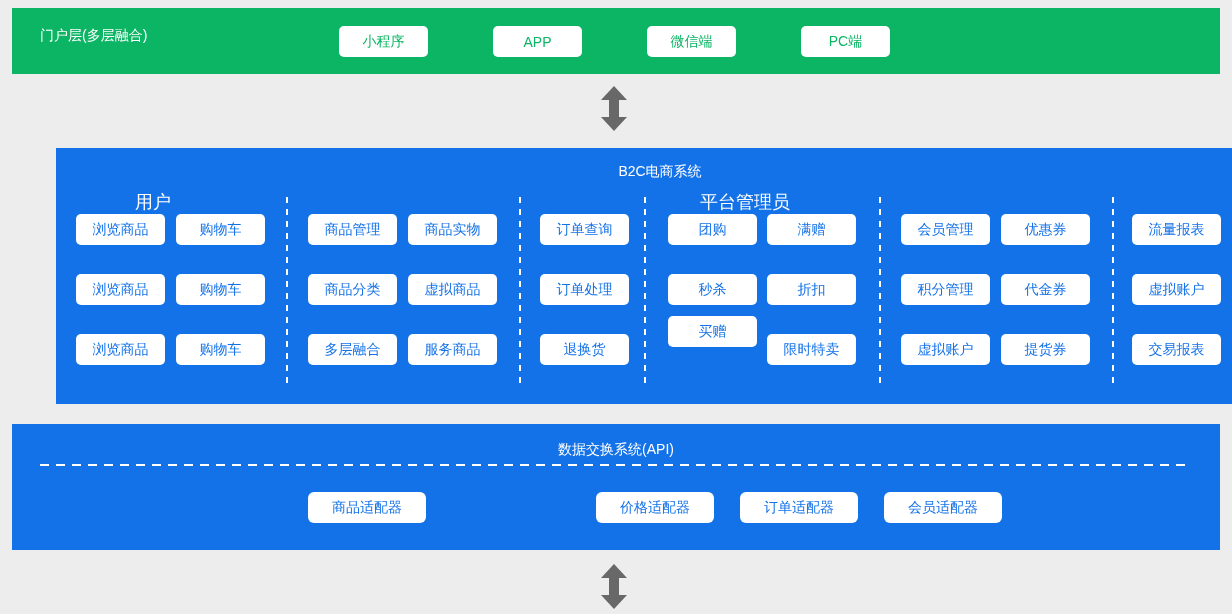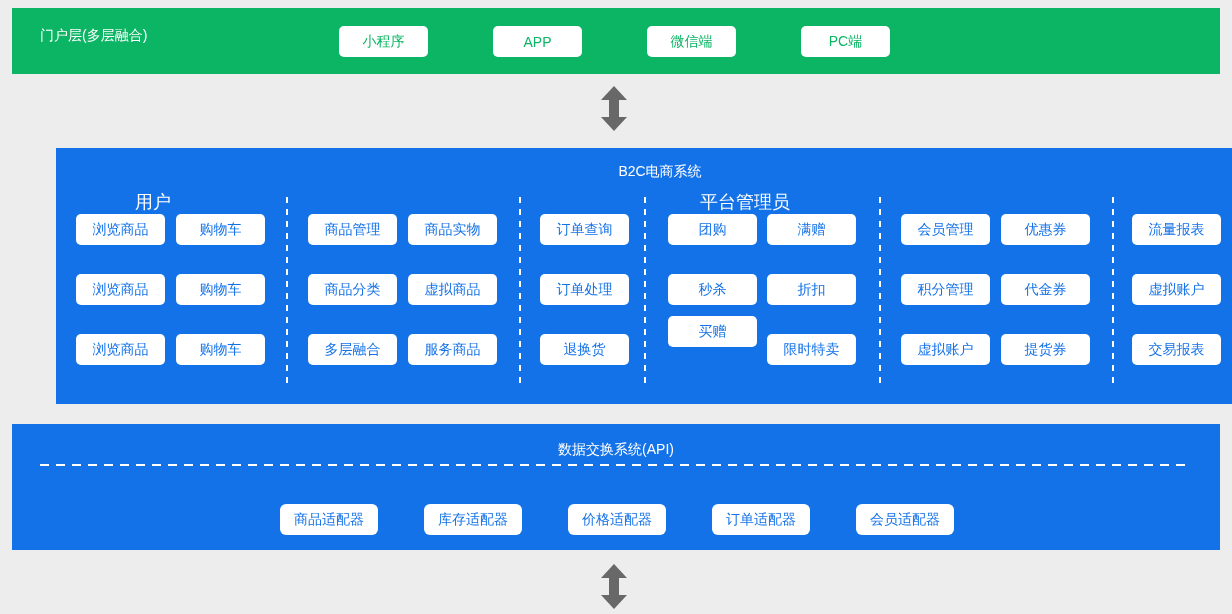--- a/index.html
+++ b/index.html
@@ -15,21 +15,21 @@
   .panel-title{position:absolute;left:0;width:100%;text-align:center;color:#fff;font-size:14px;line-height:16px;}
   .b2c .panel-title{top:15px;}
   .api .panel-title{top:17px;}
   .btn{
     position:absolute;width:89px;height:31px;background:var(--btn-bg,#fff);
     border:none;border-radius:5px;padding:0;cursor:pointer;
     display:flex;align-items:center;justify-content:center;
     font-family:inherit;font-size:14px;color:var(--blue,#1472e8);
   }
   .portal .btn{top:18px;color:var(--green,#0bb564);margin-left:13px;}
-  .api .btn{top:80px;width:98px;border-radius:6px;}
+  .api .btn{top:68px;width:118px;border-radius:6px;margin-left:28px;}
   .col-label{
     position:absolute;top:46px;transform:translateX(-50%);
     color:#fff;font-size:18px;line-height:16px;white-space:nowrap;
   }
   .vdiv{
     position:absolute;top:49px;width:2px;height:186px;
     background:repeating-linear-gradient(180deg,#fff 0 6px,transparent 6px 12px);
   }
   .hdash{
     position:absolute;top:40px;left:28px;right:28px;height:2px;
@@ -111,21 +111,20 @@
 
     <button class="btn" style="left:1076px;top:66px">流量报表</button>
     <button class="btn" style="left:1076px;top:126px">虚拟账户</button>
     <button class="btn" style="left:1076px;top:186px">交易报表</button>
   </div>
 
   <div class="panel api">
     <div class="panel-title">数据交换系统(API)</div>
     <div class="hdash"></div>
     <button class="btn" style="left:268px">商品适配器</button>
-    <button class="btn" style="left:412px">库存适配器</button>
     <button class="btn" style="left:700px">订单适配器</button>
     <button class="btn" style="left:556px">价格适配器</button>
     <button class="btn" style="left:844px">会员适配器</button>
   </div>
 
   <div class="arrow-v arrow-bottom">
     <div class="head-up"></div>
     <div class="shaft"></div>
     <div class="head-down"></div>
   </div>

